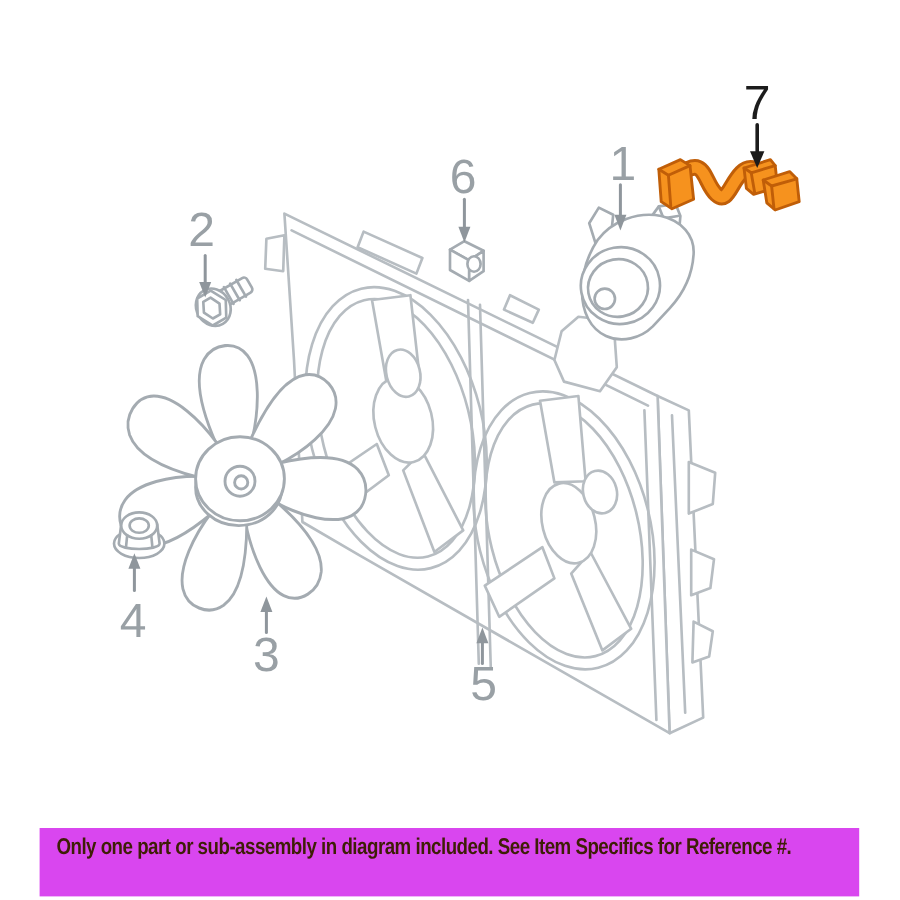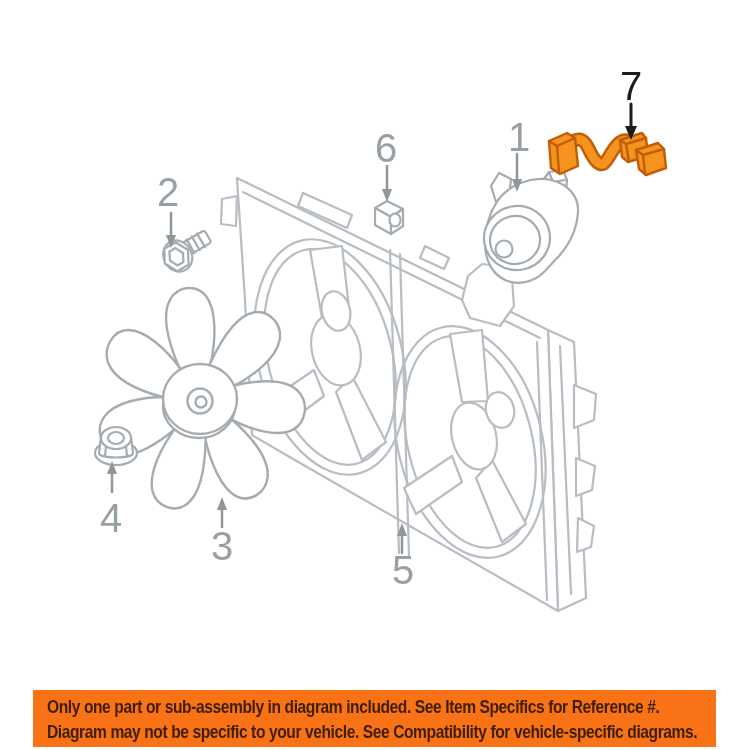--- a/index.html
+++ b/index.html
@@ -186,18 +186,17 @@
   </svg>
 
   <span class="plabel" style="left: 519px; top: 137px; color: rgb(153, 160, 165);">1</span>
   <span class="plabel" style="left: 168px; top: 192px; color: rgb(153, 160, 165);">2</span>
   <span class="plabel" style="left: 222px; top: 546px; color: rgb(153, 160, 165);">3</span>
   <span class="plabel" style="left: 111px; top: 518px; color: rgb(153, 160, 165);">4</span>
   <span class="plabel" style="left: 403px; top: 570px; color: rgb(153, 160, 165);">5</span>
   <span class="plabel" style="left: 386px; top: 148px; color: rgb(153, 160, 165);">6</span>
   <span class="plabel" style="left: 631px; top: 86px; color: rgb(28, 28, 28);">7</span>
 
-  <div class="banner" style="background: #f97316; color: rgb(62, 30, 6);">
+  <div class="banner" style="background: #d946ef; color: rgb(62, 30, 6);">
     <div class="row"><span class="bline" style="color: rgb(62, 30, 6);">Only one part or sub-assembly in diagram included. See Item Specifics for Reference #.</span></div>
-    <div class="row"><span class="bline" style="color: rgb(62, 30, 6);">Diagram may not be specific to your vehicle. See Compatibility for vehicle-specific diagrams.</span></div>
   </div>
 
 </div>
 
 </body></html>

